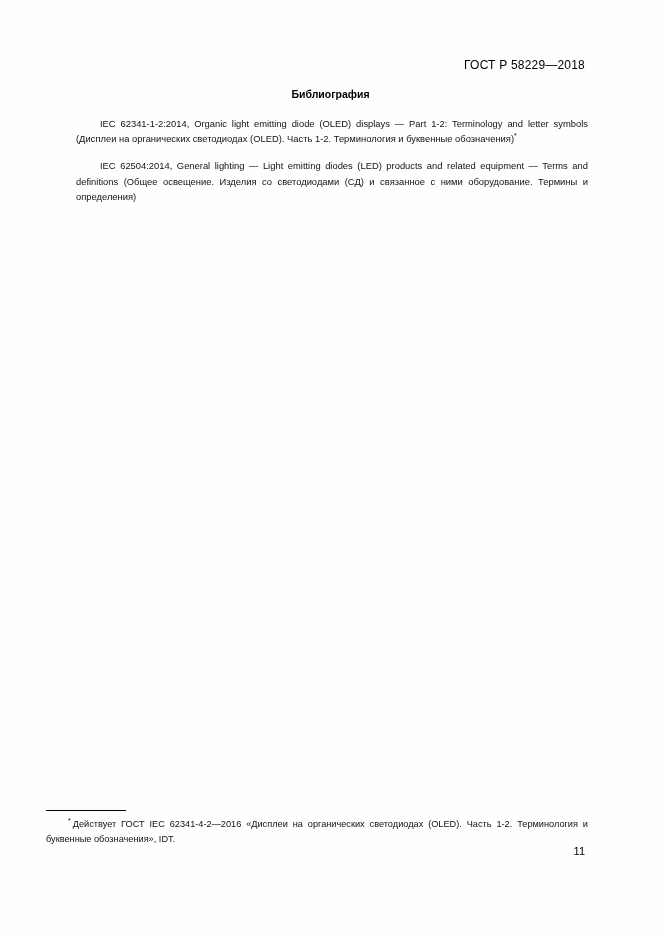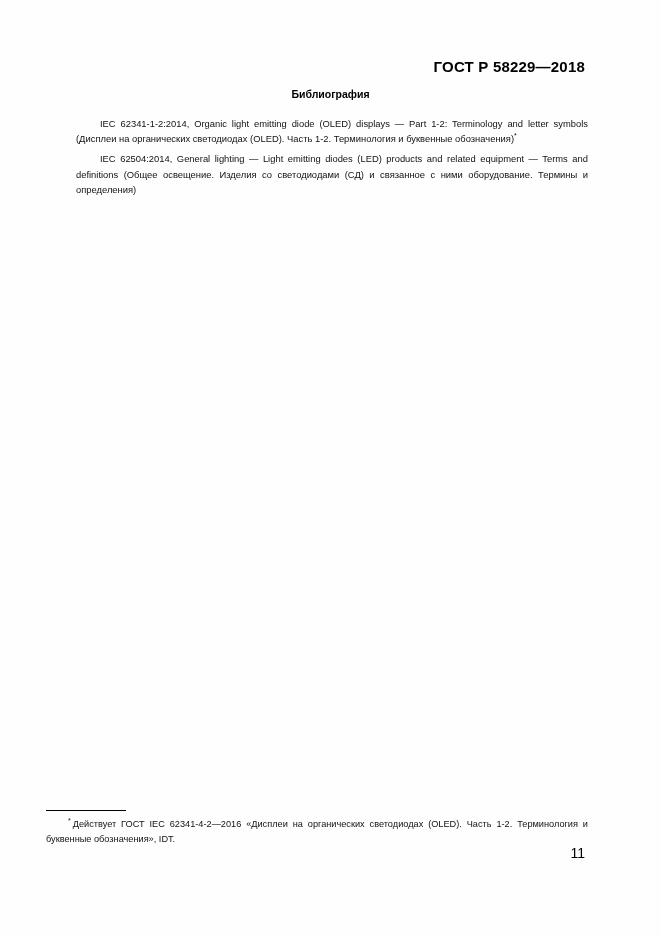--- a/index.html
+++ b/index.html
@@ -23,22 +23,22 @@
     left: 0;
     top: 0;
     width: 661px;
     height: 936px;
     background: #fefefe;
   }
   .header {
     position: absolute;
     right: 76px;
     top: 58px;
-    font-size: 15px;
-    font-weight: bold;
+    font-size: 12px;
+    font-weight: normal;
     letter-spacing: 0.2px;
     color: #000;
     white-space: nowrap;
   }
   .doc-title {
     position: absolute;
     left: 0;
     right: 0;
     top: 88px;
     text-align: center;
@@ -55,21 +55,21 @@
   .para {
     font-size: 9.4px;
     line-height: 15.2px;
     text-align: justify;
     text-justify: inter-word;
     margin: 0 0 0 0;
     text-indent: 24px;
     color: #111;
   }
   .para + .para {
-    margin-top: 5px;
+    margin-top: 12px;
   }
   .para sup {
     font-size: 7px;
     vertical-align: super;
     line-height: 0;
   }
   .footnote-rule {
     position: absolute;
     left: 46px;
     top: 810px;
@@ -94,21 +94,21 @@
     margin-right: 2px;
   }
   .footnote .fn-indent {
     display: inline-block;
     width: 22px;
   }
   .page-number {
     position: absolute;
     right: 76px;
     top: 845px;
-    font-size: 14px;
+    font-size: 11px;
     color: #000;
   }
 </style>
 </head>
 <body>
 
 <div class="page">
   <div class="sheet">
 
     <div class="header">ГОСТ Р 58229—2018</div>

